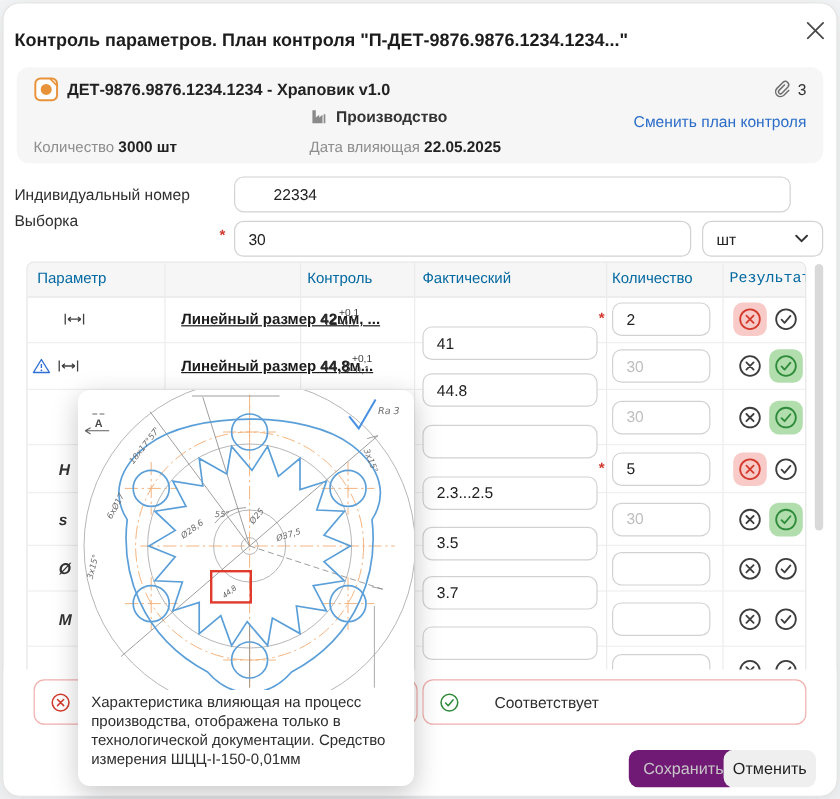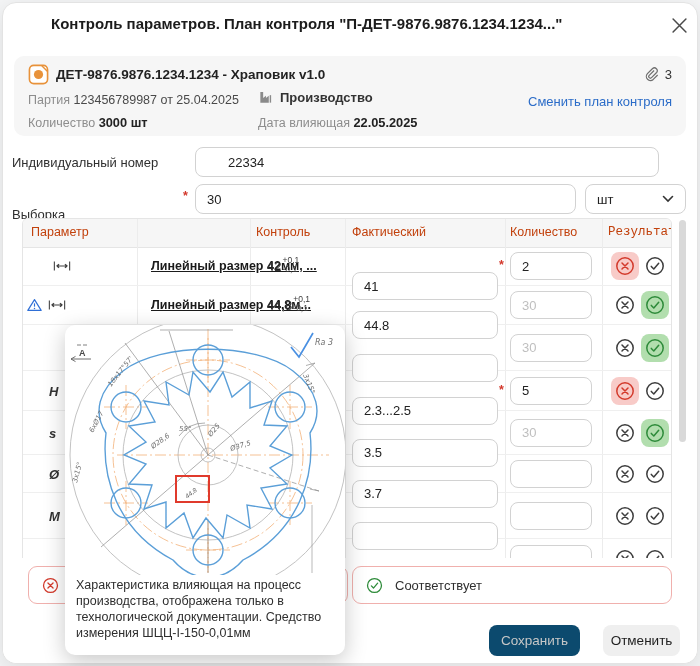--- a/index.html
+++ b/index.html
@@ -9,21 +9,21 @@
     font-family:"Liberation Sans",sans-serif;
     -webkit-font-smoothing:antialiased;
   }
   .abs{position:absolute;}
   .dialog{
     position:absolute;left:2px;top:2px;width:694px;height:660px;
     background:#fff;border:1px solid #e3e3e3;border-radius:14px;
     box-shadow:0 6px 24px rgba(0,0,0,.10);
   }
   
-  .dlg-title{left:12px;top:15px;font-size:15px;font-weight:700;color:#1c1c1c;margin-left:39px;}
+  .dlg-title{left:12px;top:25px;font-size:15px;font-weight:700;color:#1c1c1c;}
   .close-btn{left:666px;top:12px;width:26px;height:26px;background:none;border:none;cursor:pointer;
     display:flex;align-items:center;justify-content:center;padding:0;}
   
   .card{left:14px;top:56px;width:672px;height:80px;background:#f6f6f6;border-radius:10px;}
   .part-ic{left:14px;top:8px;}
   .part-title{left:42px;top:11px;font-size:13.5px;font-weight:700;color:#222;}
   .attach{right:14px;top:10px;display:flex;align-items:center;gap:6px;font-size:13px;color:#333;cursor:pointer;}
   .kv{font-size:12.5px;color:#8d8d8d;white-space:nowrap;}
   .kv b{color:#222;font-weight:700;font-size:12.8px;}
   .kv .v{color:#4a4a4a;font-weight:400;}
@@ -37,21 +37,21 @@
   .inp{box-sizing:border-box;height:30px;border:1px solid #d2d2d2;border-radius:8px;background:#fff;
        font-family:"Liberation Sans",sans-serif;font-size:13px;color:#222;padding:0 11px;outline:none;}
   .inp::placeholder{color:#bfbfbf;}
   .req-star{color:#d3382c;font-weight:700;font-size:12.5px;}
   .select{box-sizing:border-box;height:30px;border:1px solid #d2d2d2;border-radius:8px;background:#fff;
        display:flex;align-items:center;justify-content:space-between;padding:0 11px;font-size:13px;color:#222;cursor:pointer;}
   
   .tablebox{left:22px;top:218px;width:650px;height:342px;border:1px solid #e5e5e5;
       border-radius:6px 6px 0 0;box-sizing:border-box;overflow:hidden;background:#fff;z-index:1;}
   .thead{position:absolute;left:0;top:0;width:100%;height:28px;background:#f6f6f6;border-bottom:1px solid #e5e5e5;}
-  .thead span{position:absolute;top:6px;font-size:12.5px;color:#c2410c;}
+  .thead span{position:absolute;top:6px;font-size:12.5px;color:#0369a1;}
   .vl{position:absolute;top:0;bottom:0;width:1px;background:#ececec;}
   .trow{position:absolute;left:0;width:100%;border-bottom:1px solid #efefef;box-sizing:border-box;}
   .ricons{position:absolute;left:0;top:50%;transform:translateY(-50%);width:114px;display:flex;align-items:center;gap:6px;}
   .letter{font-style:italic;font-weight:700;font-size:13px;color:#333;}
   .pname{position:absolute;left:128px;top:50%;transform:translateY(-50%);font-size:12.5px;font-weight:700;
       color:#1b1b1b;text-decoration:underline;white-space:nowrap;cursor:pointer;}
   .nom{position:absolute;left:244px;top:50%;transform:translateY(-50%);font-size:13px;color:#2f2f2f;display:flex;align-items:center;}
   .tol{display:inline-flex;flex-direction:column;font-size:8.5px;line-height:9px;color:#3c3c3c;margin-left:1px;transform:translateY(-1px);}
   .cinp{position:absolute;top:50%;transform:translateY(-50%);height:28px;}
   .cinp.act{left:329px;width:146px;margin-top:20px;}
@@ -60,28 +60,28 @@
   .res{position:absolute;top:50%;transform:translateY(-50%);width:28px;height:28px;border:none;border-radius:8px;
       background:transparent;color:#3d3d3d;display:flex;align-items:center;justify-content:center;cursor:pointer;padding:0;}
   .res.fail{left:588px;}
   .res.pass{left:618px;}
   .res.fail[data-state="on"]{background:#f8cbc8;color:#d33a2c;}
   .res.pass[data-state="on"]{background:#b2deae;color:#2e8b3a;}
   .scrollbar{left:679px;top:220px;width:7px;height:222px;border-radius:4px;background:#d9d9d9;z-index:2;}
   
   .footer{left:3px;right:3px;top:558px;bottom:3px;background:#fff;border-radius:0 0 14px 14px;z-index:5;}
   .pill{position:absolute;top:8px;height:38px;box-sizing:border-box;background:#fff;border:1px solid #f0b0ad;border-radius:9px;
-      display:flex;align-items:center;gap:12px;padding:0 13px;font-size:13px;color:#2f2f2f;cursor:pointer;}
+      display:flex;align-items:center;gap:29px;padding:0 13px;font-size:13px;color:#2f2f2f;cursor:pointer;}
   .pill.fail{left:25px;width:320px;}
   .pill.pass{left:349px;width:320px;}
   .ic-red{color:#d33a2c;}
   .ic-green{color:#2e8b3a;}
   .btn{position:absolute;top:67px;height:31px;border:none;border-radius:8px;font-family:"Liberation Sans",sans-serif;
       font-size:13.5px;font-weight:500;display:flex;align-items:center;justify-content:center;cursor:pointer;}
-  .btn.save{left:486px;width:91px;background:#0c4a6e;color:#c7c7c7;cursor:default;}
+  .btn.save{left:521px;width:91px;background:#701a75;color:#c7c7c7;cursor:default;}
   .btn.cancel{left:600px;width:77px;background:#efefef;color:#1e1e1e;}
   
   .popup{left:65px;top:325px;width:280px;background:#fff;border-radius:10px;z-index:10;
       box-shadow:0 6px 22px rgba(0,0,0,.22);overflow:hidden;}
   .draw{display:block;width:280px;height:250px;}
   .note{padding:2px 14px 14px 11px;font-size:12.5px;line-height:16px;color:#2e2e2e;}
 </style>
 </head>
 <body>
 
@@ -100,45 +100,41 @@
     <path d="M14.5 1.8l5.7 5.7" stroke="#e8923a" stroke-width="1.5"></path>
     <circle cx="11" cy="11" r="4.8" fill="#e8923a"></circle>
   </svg>
   <div class="abs part-title">ДЕТ-9876.9876.1234.1234 - Храповик v1.0</div>
   <div class="abs attach">
     <svg width="16" height="16" viewBox="0 0 18 18">
       <path fill="none" stroke="#6f6f6f" stroke-width="1.4" d="M12.5 5 7 10.5a1.8 1.8 0 0 0 2.6 2.6l5.7-5.8a3.2 3.2 0 0 0-4.5-4.5L5 8.6a4.6 4.6 0 0 0 6.5 6.5l5-5"></path>
     </svg>
     <span>3</span>
   </div>
-  <div class="abs kv batch">
-    <span>Партия</span>
-    <span class="v">123456789987 от 25.04.2025</span>
-  </div>
   <div class="abs kv qtyline">
     <span>Количество</span>
     <b>3000 шт</b>
   </div>
   <div class="abs prod">
     <svg width="15" height="15" viewBox="0 0 16 16">
       <path d="M2.5 13.5V2h3v6.5L8.5 6v2.5L11.5 6v7.5z" fill="#8a8a8a"></path>
       <path d="M12.5 13.5V5.5h1.5v8z" fill="#8a8a8a"></path>
     </svg>
     <span>Производство</span>
   </div>
   <div class="abs kv dateline">
     <span>Дата влияющая</span>
     <b>22.05.2025</b>
   </div>
   <a class="abs plan-link">Сменить план контроля</a>
 </div>
 
 <div class="abs flabel" style="left:12px;top:155px;">Индивидуальный номер</div>
 <input class="abs inp" style="left: 195px; top: 147px; width: 464px; padding-left: 32px;" value="22334">
-<div class="abs flabel" style="left:12px;top:207px;">Выборка</div>
+<div class="abs flabel" style="left:12px;top:176px;">Выборка</div>
 <span class="abs req-star" style="left:183px;top:189px;">*</span>
 <input class="abs inp" style="left: 195px; top: 184px; width: 381px;" value="30">
 <div class="abs select" style="left:585px;top:184px;width:101px;">
   <span>шт</span>
   <svg width="12" height="8" viewBox="0 0 12 8">
       <path d="M1.5 1.5L6 6l4.5-4.5" stroke="#333" stroke-width="1.6" fill="none" stroke-linecap="round"></path>
     </svg>
 </div>
 
 <div class="abs tablebox">

